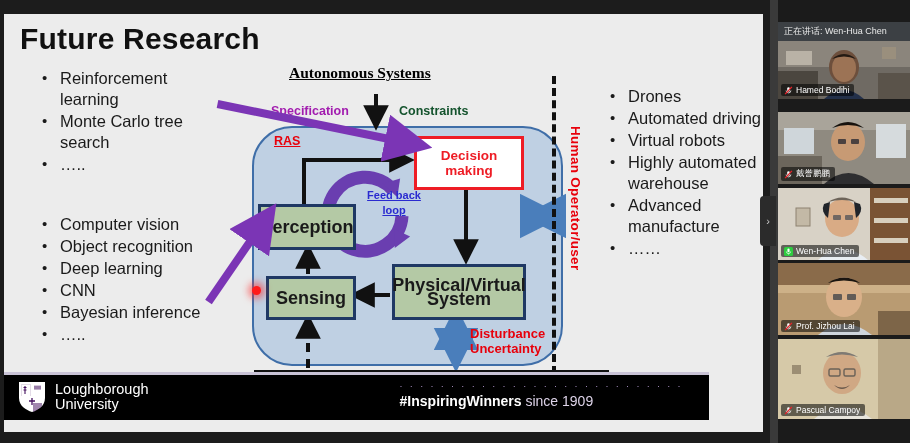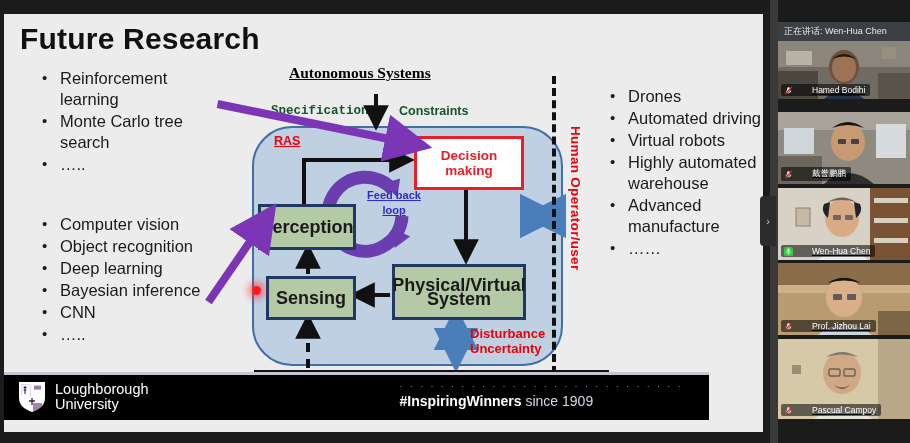--- a/index.html
+++ b/index.html
@@ -19,21 +19,21 @@
     margin-bottom:1px;}
   ul.bl li:before{content:"\2022";position:absolute;left:6px;top:-1px;font-size:15px;color:#1a1a1a;}
   .left-col-1{position:absolute;left:32px;top:54px;width:190px;}
   .left-col-2{position:absolute;left:32px;top:200px;width:200px;}
   .right-col{position:absolute;left:600px;top:72px;width:160px;}
 
   
   .diagram{position:absolute;left:240px;top:50px;width:370px;height:330px;}
   .auto-sys{position:absolute;left:45px;top:0px;font-family:"Liberation Serif",serif;font-weight:bold;
     font-size:15.5px;color:#000;text-decoration:underline;white-space:nowrap;}
-  .spec{position:absolute;left:27px;top:40px;color:#14532d;font-weight:bold;font-size:12.5px;font-family:Liberation Mono, monospace;}
+  .spec{position:absolute;left:27px;top:40px;color:#a21caf;font-weight:bold;font-size:12.5px;}
   .cons{position:absolute;left:155px;top:40px;color:#14532d;font-weight:bold;font-size:12.5px;}
   .ras{position:absolute;left:30px;top:70px;color:#e8000b;font-weight:bold;font-size:12.5px;
     text-decoration:underline;}
 
   .ras-box{position:absolute;left:8px;top:62px;width:307px;height:236px;background:#bfd0e3;
     border:2px solid #3f6ea8;border-radius:40px;}
 
   .nodebox{position:absolute;background:#b4c9a5;border:3px solid #1f3864;
     display:flex;align-items:center;justify-content:center;text-align:center;
     font-size:18px;font-weight:bold;color:#1a1a1a;line-height:14px;}
@@ -77,22 +77,22 @@
 
   
   .gutter{position:absolute;left:770px;top:0;width:8px;height:443px;background:#3a3a3a;}
   .vpanel{position:absolute;left:778px;top:0;width:132px;height:443px;background:#1b1b1b;}
   .speaking-bar{position:absolute;left:0;top:22px;width:132px;height:19px;background:#3c4044;
     color:#e8e8e8;font-size:9px;display:flex;align-items:center;padding-left:6px;box-sizing:border-box;
     white-space:nowrap;overflow:hidden;}
   .tile{position:absolute;left:0;width:132px;overflow:hidden;}
   .tile.active{box-shadow:inset 0 0 0 2px #2ecc40;}
   .tile .bg{position:absolute;left:0;top:0;width:100%;height:100%;}
-  .namechip{position:absolute;left:3px;bottom:3px;display:flex;align-items:center;gap:19px;
-    background:rgba(0,0,0,.55);padding:1px 5px 1px 3px;border-radius:2px;max-width:120px;text-decoration:underline;}
+  .namechip{position:absolute;left:3px;bottom:3px;display:flex;align-items:center;gap:3px;
+    background:rgba(0,0,0,.55);padding:1px 5px 1px 3px;border-radius:2px;max-width:120px;}
   .namechip .nm{color:#fff;font-size:8.5px;white-space:nowrap;overflow:hidden;text-overflow:ellipsis;}
   .mic{width:9px;height:9px;flex:0 0 auto;}
   .collapse{position:absolute;left:-18px;top:196px;width:16px;height:50px;background:#2b2b2b;
     border-radius:4px 0 0 4px;display:flex;align-items:center;justify-content:center;
     color:#c9c9c9;font-size:11px;}
 </style>
 </head>
 <body>
 
 <div class="screen">
@@ -105,22 +105,22 @@
       <ul class="bl left-col-1">
         <li>Reinforcement learning</li>
         <li>Monte Carlo tree search</li>
         <li>…..</li>
       </ul>
 
       <ul class="bl left-col-2">
         <li>Computer vision</li>
         <li>Object recognition</li>
         <li>Deep learning</li>
+        <li>CNN</li>
         <li>Bayesian inference</li>
-        <li>CNN</li>
         <li>…..</li>
       </ul>
 
       <ul class="bl right-col">
         <li>Drones</li>
         <li>Automated driving</li>
         <li>Virtual robots</li>
         <li>Highly automated warehouse</li>
         <li>Advanced manufacture</li>
         <li>……</li>

